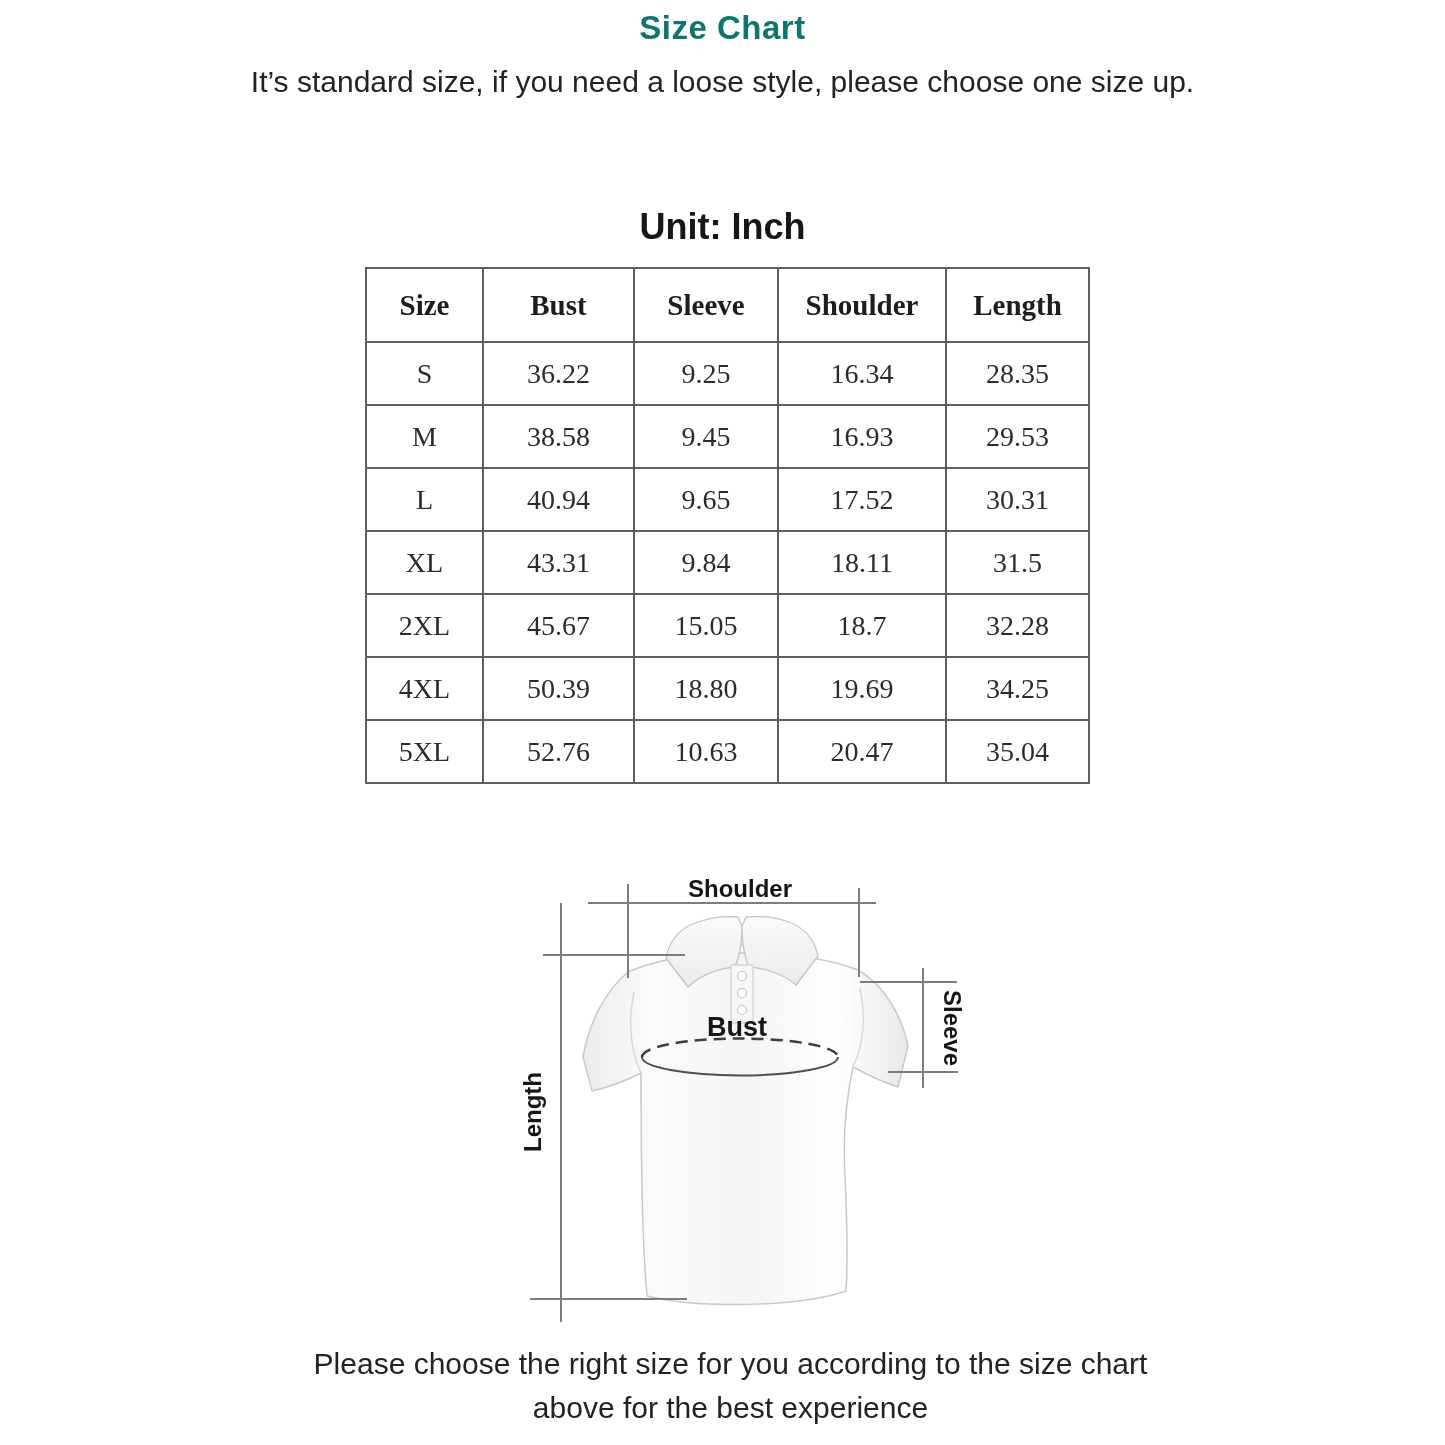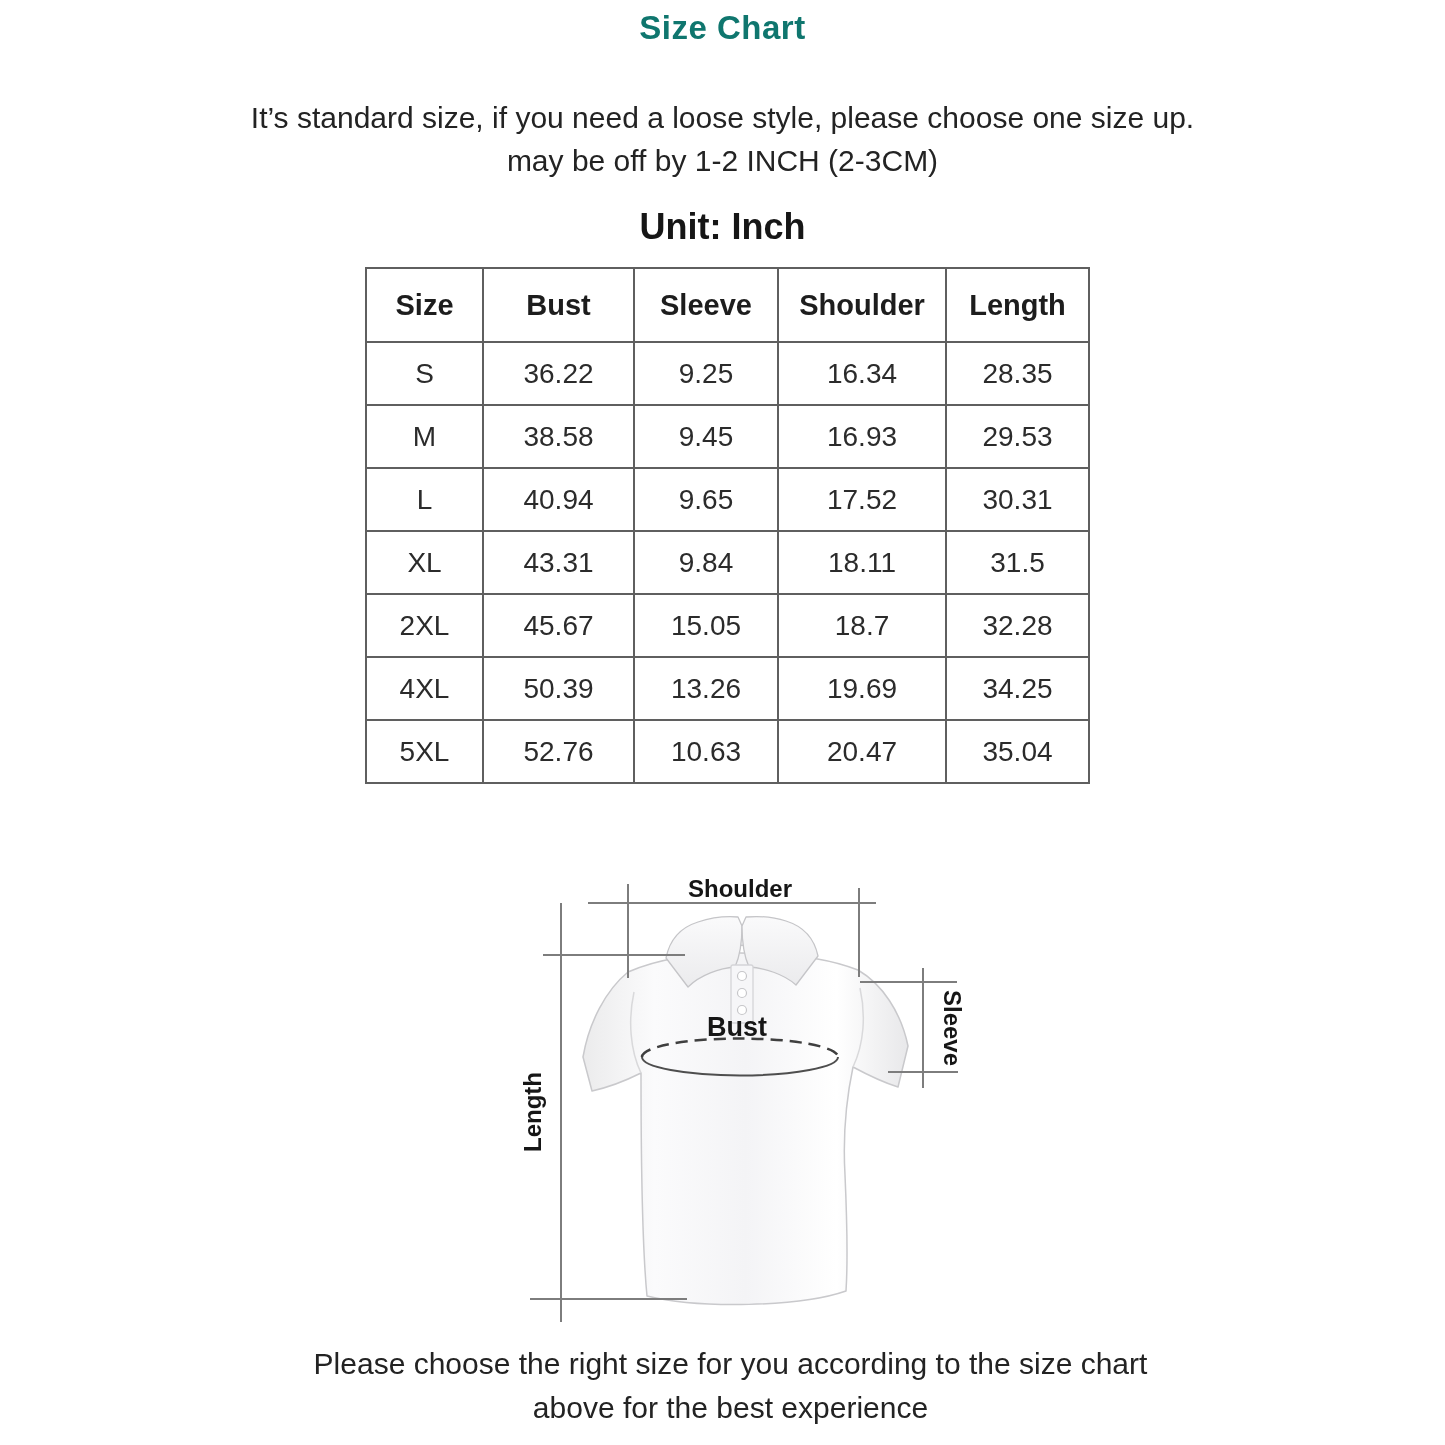--- a/index.html
+++ b/index.html
@@ -15,34 +15,34 @@
     position: absolute; top: 9px; left: 0; width: 100%;
     text-align: center;
     font-size: 33px; font-weight: 700; letter-spacing: 0.5px;
     color: #0f766e;
   }
   .intro {
     position: absolute; top: 60px; left: 0; width: 100%;
     text-align: center;
     font-size: 30px; line-height: 43px; font-weight: 400;
     color: #232323;
-    margin-top: 36px;
   }
   .unit-label {
     position: absolute; top: 206px; left: 0; width: 100%;
     text-align: center;
     font-size: 36px; font-weight: 700;
     color: #161616;
   }
   table.size-table {
     position: absolute; left: 365px; top: 267px;
     width: 723px;
     border-collapse: collapse; table-layout: fixed;
     text-align: center;
     color: #2b2b2b;
+    font-family: Liberation Serif, serif;
   }
   table.size-table th, table.size-table td {
     border: 2px solid #5f5f5f;
     padding: 0;
     font-size: 28px;
     vertical-align: middle;
   }
   table.size-table th { height: 72px; font-size: 29px; font-weight: 700; color: #1d1d1d; }
   table.size-table td { height: 61px; font-weight: 400; }
   .diagram {
@@ -62,21 +62,20 @@
     color: #232323;
   }
 </style>
 </head>
 <body>
 
 <div class="page-title">Size Chart</div>
 
 <div class="intro">
   <div>It’s standard size, if you need a loose style, please choose one size up.</div>
-  <div>may be off by 1-2 INCH (2-3CM)</div>
 </div>
 
 <div class="unit-label">Unit: Inch</div>
 
 <table class="size-table">
   <colgroup>
     <col style="width:117px">
       <col style="width:151px">
       <col style="width:144px">
       <col style="width:168px">
@@ -123,21 +122,21 @@
     <tr>
       <td>2XL</td>
       <td>45.67</td>
       <td>15.05</td>
       <td>18.7</td>
       <td>32.28</td>
     </tr>
     <tr>
       <td>4XL</td>
       <td>50.39</td>
-      <td>13.26</td>
+      <td>18.80</td>
       <td>19.69</td>
       <td>34.25</td>
     </tr>
     <tr>
       <td>5XL</td>
       <td>52.76</td>
       <td>10.63</td>
       <td>20.47</td>
       <td>35.04</td>
     </tr>

